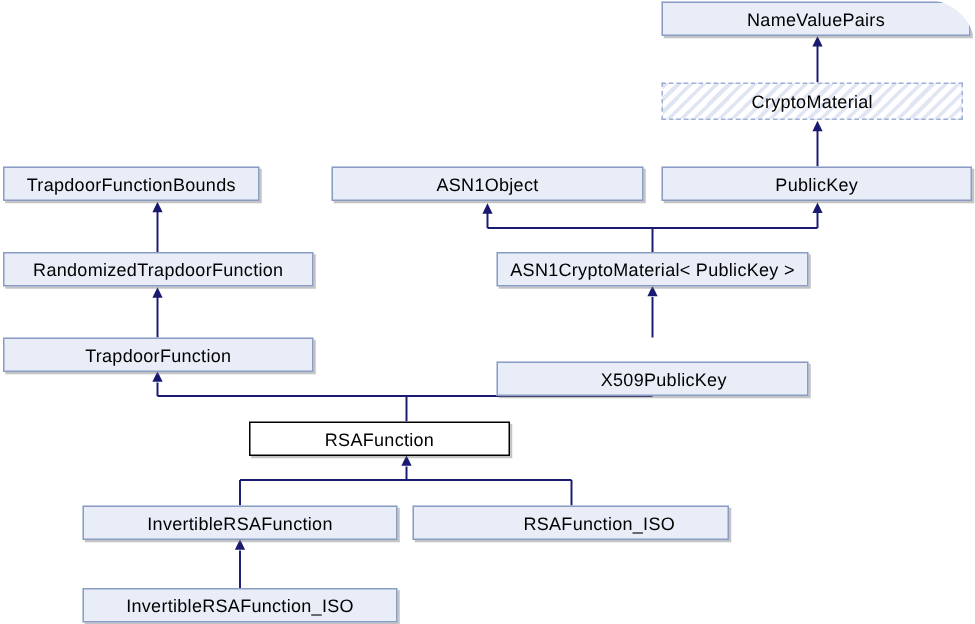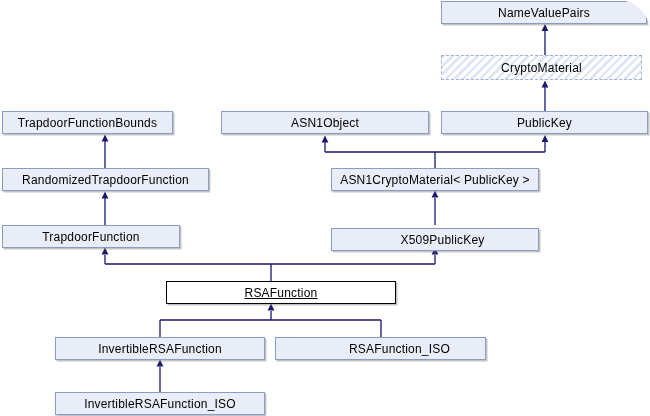--- a/index.html
+++ b/index.html
@@ -125,25 +125,25 @@
   <div class="node" style="left:2px; top:111px; width:171px;">TrapdoorFunctionBounds</div>
 
   <div class="node" style="left:221px; top:111px; width:208px;">ASN1Object</div>
 
   <div class="node" style="left:441px; top:111px; width:207px;">PublicKey</div>
 
   <div class="node" style="left:2px; top:168px; width:207px;">RandomizedTrapdoorFunction</div>
 
   <div class="node" style="left:331px; top:168px; width:208px;">ASN1CryptoMaterial&lt; PublicKey &gt;</div>
 
-  <div class="node" style="left:2px; top:225px; width:178px;">TrapdoorFunction</div>
+  <div class="node" style="left:2px; top:225px; width:207px;">TrapdoorFunction</div>
 
-  <div class="node" style="left:331px; top:228px; width:208px;padding-left:15px;">X509PublicKey</div>
+  <div class="node" style="left:331px; top:241px; width:208px;padding-left:15px;">X509PublicKey</div>
 
-  <div class="node main" style="left:166px; top:281px; width:230px;text-decoration:underline;">RSAFunction</div>
+  <div class="node main" style="left:166px; top:281px; width:174px;">RSAFunction</div>
 
   <div class="node" style="left:55px; top:337px; width:210px;">InvertibleRSAFunction</div>
 
   <div class="node" style="left:275px; top:337px; width:211px;padding-left:38px;">RSAFunction_ISO</div>
 
   <div class="node" style="left:55px; top:392px; width:210px;">InvertibleRSAFunction_ISO</div>
 
 </div>
 
 </body></html>

